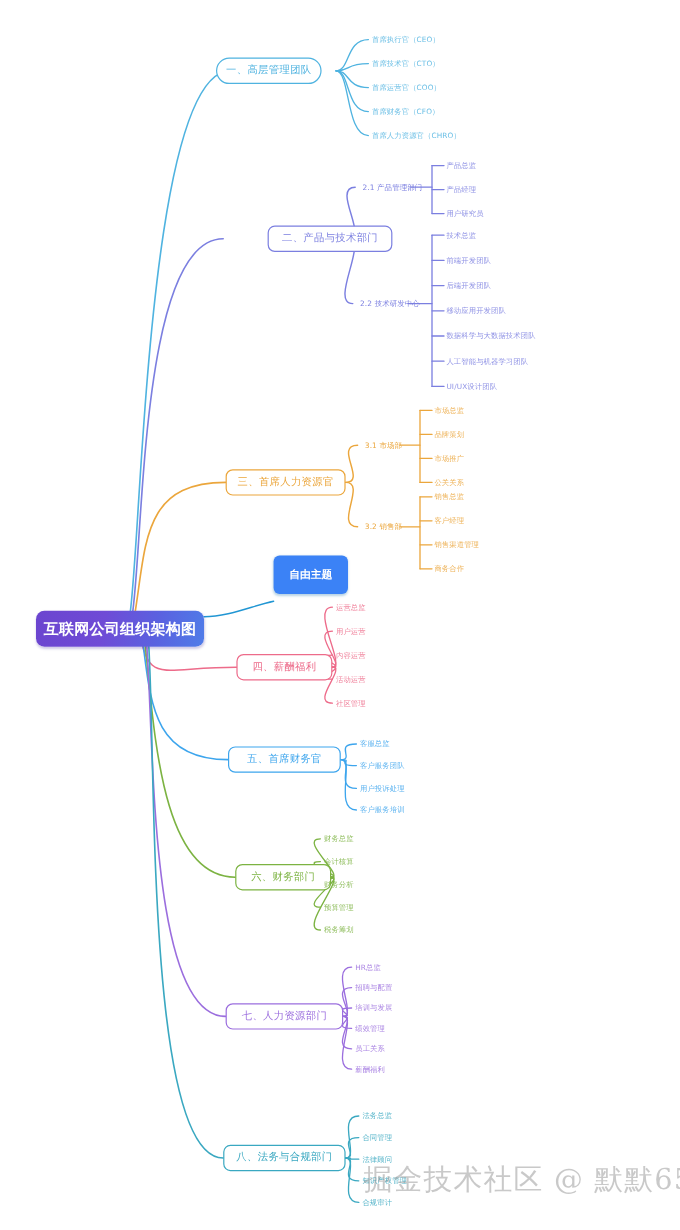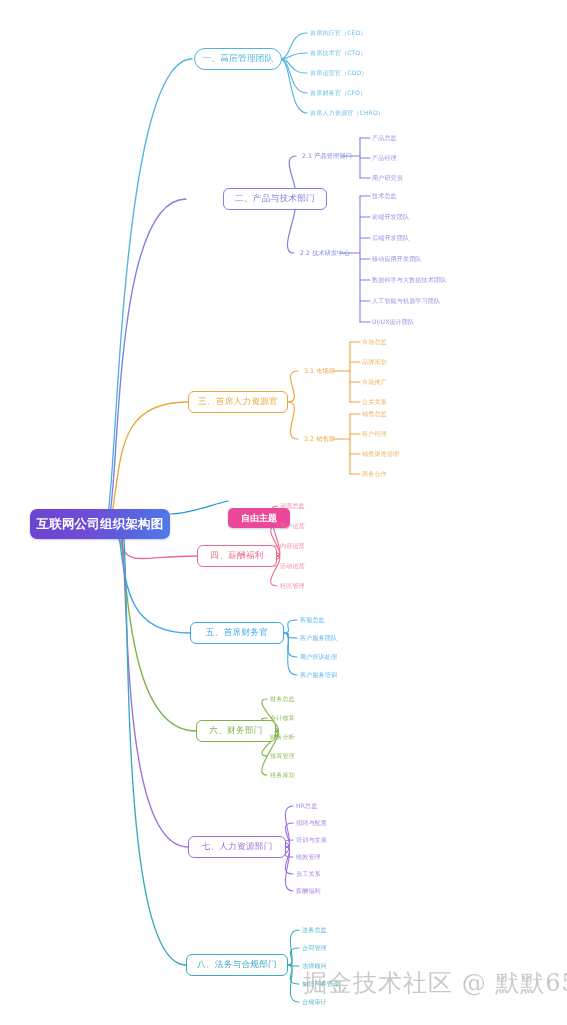--- a/index.html
+++ b/index.html
@@ -38,22 +38,22 @@
   }
 
   
   .leaf{
     font-size:6.1px;display:flex;align-items:center;white-space:nowrap;
     height:10px;letter-spacing:.1px;
   }
 
   
   .free{
-    left:228px;top:508px;width:62px;height:20px;border-radius:5px;
-    background:#ec4899;color:#fff;font-size:9px;font-weight:bold;
+    left:228px;top:463px;width:62px;height:32px;border-radius:5px;
+    background:#3b82f6;color:#fff;font-size:9px;font-weight:bold;
     display:flex;align-items:center;justify-content:center;
     box-shadow:0 1px 2px rgba(20,110,170,.3);
   }
 
   .watermark{
     position:absolute;left:303px;top:967px;
     font-size:24px;color:rgba(120,120,120,.40);
     font-family:"DejaVu Serif","Liberation Serif",serif;
     white-space:nowrap;letter-spacing:1px;
   }
@@ -133,21 +133,21 @@
       <path d="M 288 965 C 300 965, 280 984, 299 984" fill="none" stroke="#3aa8c1" stroke-width="1.1" stroke-linecap="round"></path>
       <path d="M 288 965 C 300 965, 280 1002, 299 1002" fill="none" stroke="#3aa8c1" stroke-width="1.1" stroke-linecap="round"></path>
       <path d="M 170 514 C 190 514, 210 505, 228 501" fill="none" stroke="#2196d3" stroke-width="1.2" stroke-linecap="round"></path>
     </svg>
 
   <div class="node root">互联网公司组织架构图</div>
 
   <div class="node free">自由主题</div>
 
   <div id="nodes">
-      <div class="node branch" style="left: 194px; top: 48px; width: 88px; border-color: rgb(79, 179, 224); color: rgb(79, 179, 224); border-radius: 11px;">一、高层管理团队</div>
+      <div class="node branch" style="left: 180px; top: 48px; width: 88px; border-color: rgb(79, 179, 224); color: rgb(79, 179, 224); border-radius: 11px;">一、高层管理团队</div>
       <div class="node leaf" style="left: 310px; top: 28px; color: rgba(79, 179, 224, 0.85);">首席执行官（CEO）</div>
       <div class="node leaf" style="left: 310px; top: 48px; color: rgba(79, 179, 224, 0.85);">首席技术官（CTO）</div>
       <div class="node leaf" style="left: 310px; top: 68px; color: rgba(79, 179, 224, 0.85);">首席运营官（COO）</div>
       <div class="node leaf" style="left: 310px; top: 88px; color: rgba(79, 179, 224, 0.85);">首席财务官（CFO）</div>
       <div class="node leaf" style="left: 310px; top: 108px; color: rgba(79, 179, 224, 0.85);">首席人力资源官（CHRO）</div>
       <div class="node branch" style="left: 186px; top: 188px; width: 104px; border-color: rgb(123, 127, 224); color: rgb(123, 127, 224); margin-left: 37px;">二、产品与技术部门</div>
       <div class="node mid" style="left: 302px; top: 151px; color: rgb(123, 127, 224);">2.1 产品管理部门</div>
       <div class="node leaf" style="left: 372px; top: 133px; color: rgba(123, 127, 224, 0.85);">产品总监</div>
       <div class="node leaf" style="left: 372px; top: 153px; color: rgba(123, 127, 224, 0.85);">产品经理</div>
       <div class="node leaf" style="left: 372px; top: 173px; color: rgba(123, 127, 224, 0.85);">用户研究员</div>

